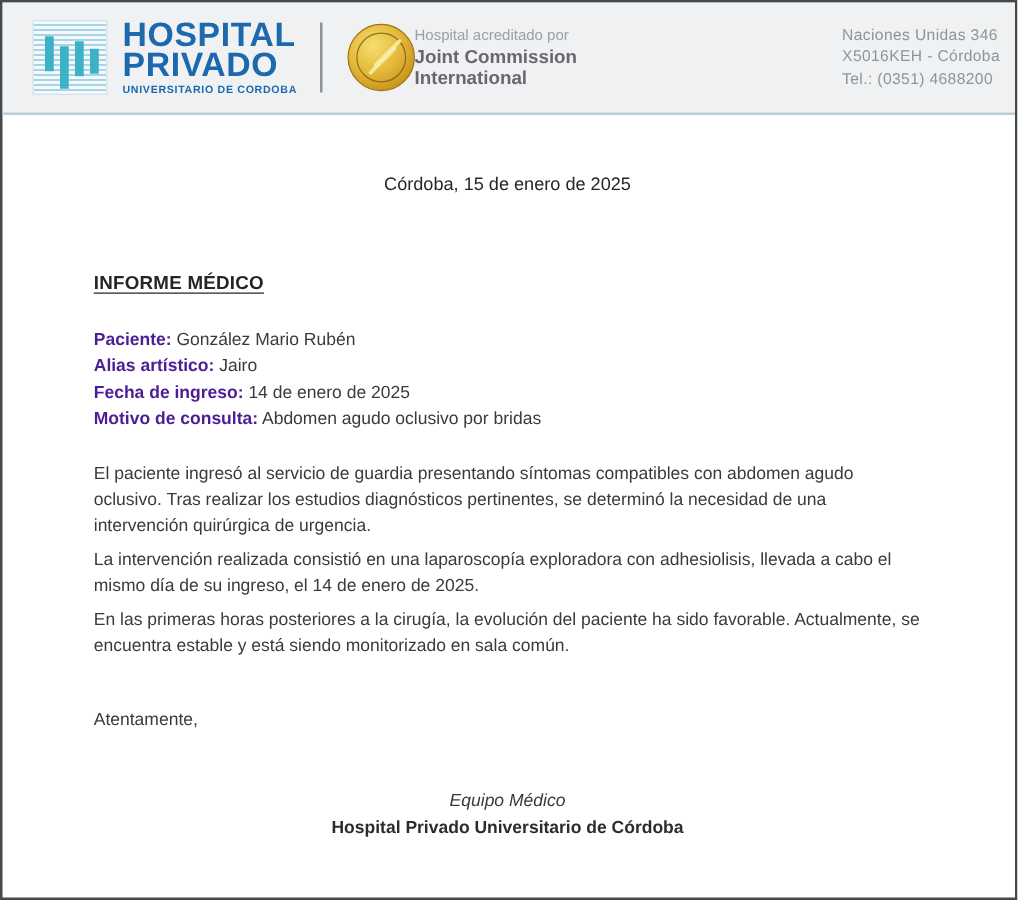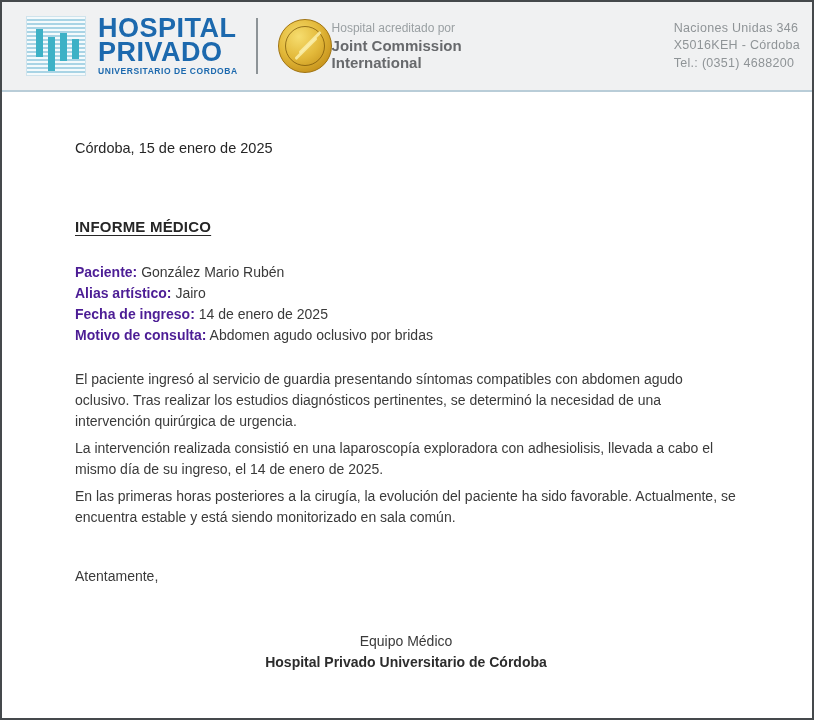--- a/index.html
+++ b/index.html
@@ -90,21 +90,21 @@
 
   
   .letter {
     padding: 0 75px 0 73px;
     color: #3a3a3a;
     font-size: 14px;
     line-height: 21px;
   }
 
   .date-line {
-    text-align: left;
+    text-align: center;
     margin-top: 46px;
     color: #262626;
     font-size: 14.5px;
   }
 
   .report-title {
     margin-top: 57px;
     font-size: 15px;
     font-weight: 700;
     color: #262626;
@@ -117,21 +117,21 @@
   .fields { margin-top: 24px; }
   .field-row { line-height: 21px; }
   .field-label { font-weight: 700; color: #4c1d95; }
 
   .letter p { margin-top: 6px; }
   .letter p.first-para { margin-top: 23px; }
 
   .closing { margin-top: 38px; }
 
   .signature { margin-top: 44px; text-align: center; }
-  .signature .sig-line1 { color: #3a3a3a; }
+  .signature .sig-line1 { color: #3a3a3a; font-style: italic; }
   .signature .sig-line2 { font-weight: 700; color: #2c2c2c; margin-top: 0px; }
 </style>
 </head>
 <body>
 
 <div class="page">
 
   <header class="letterhead">
 
     <div class="logo">

